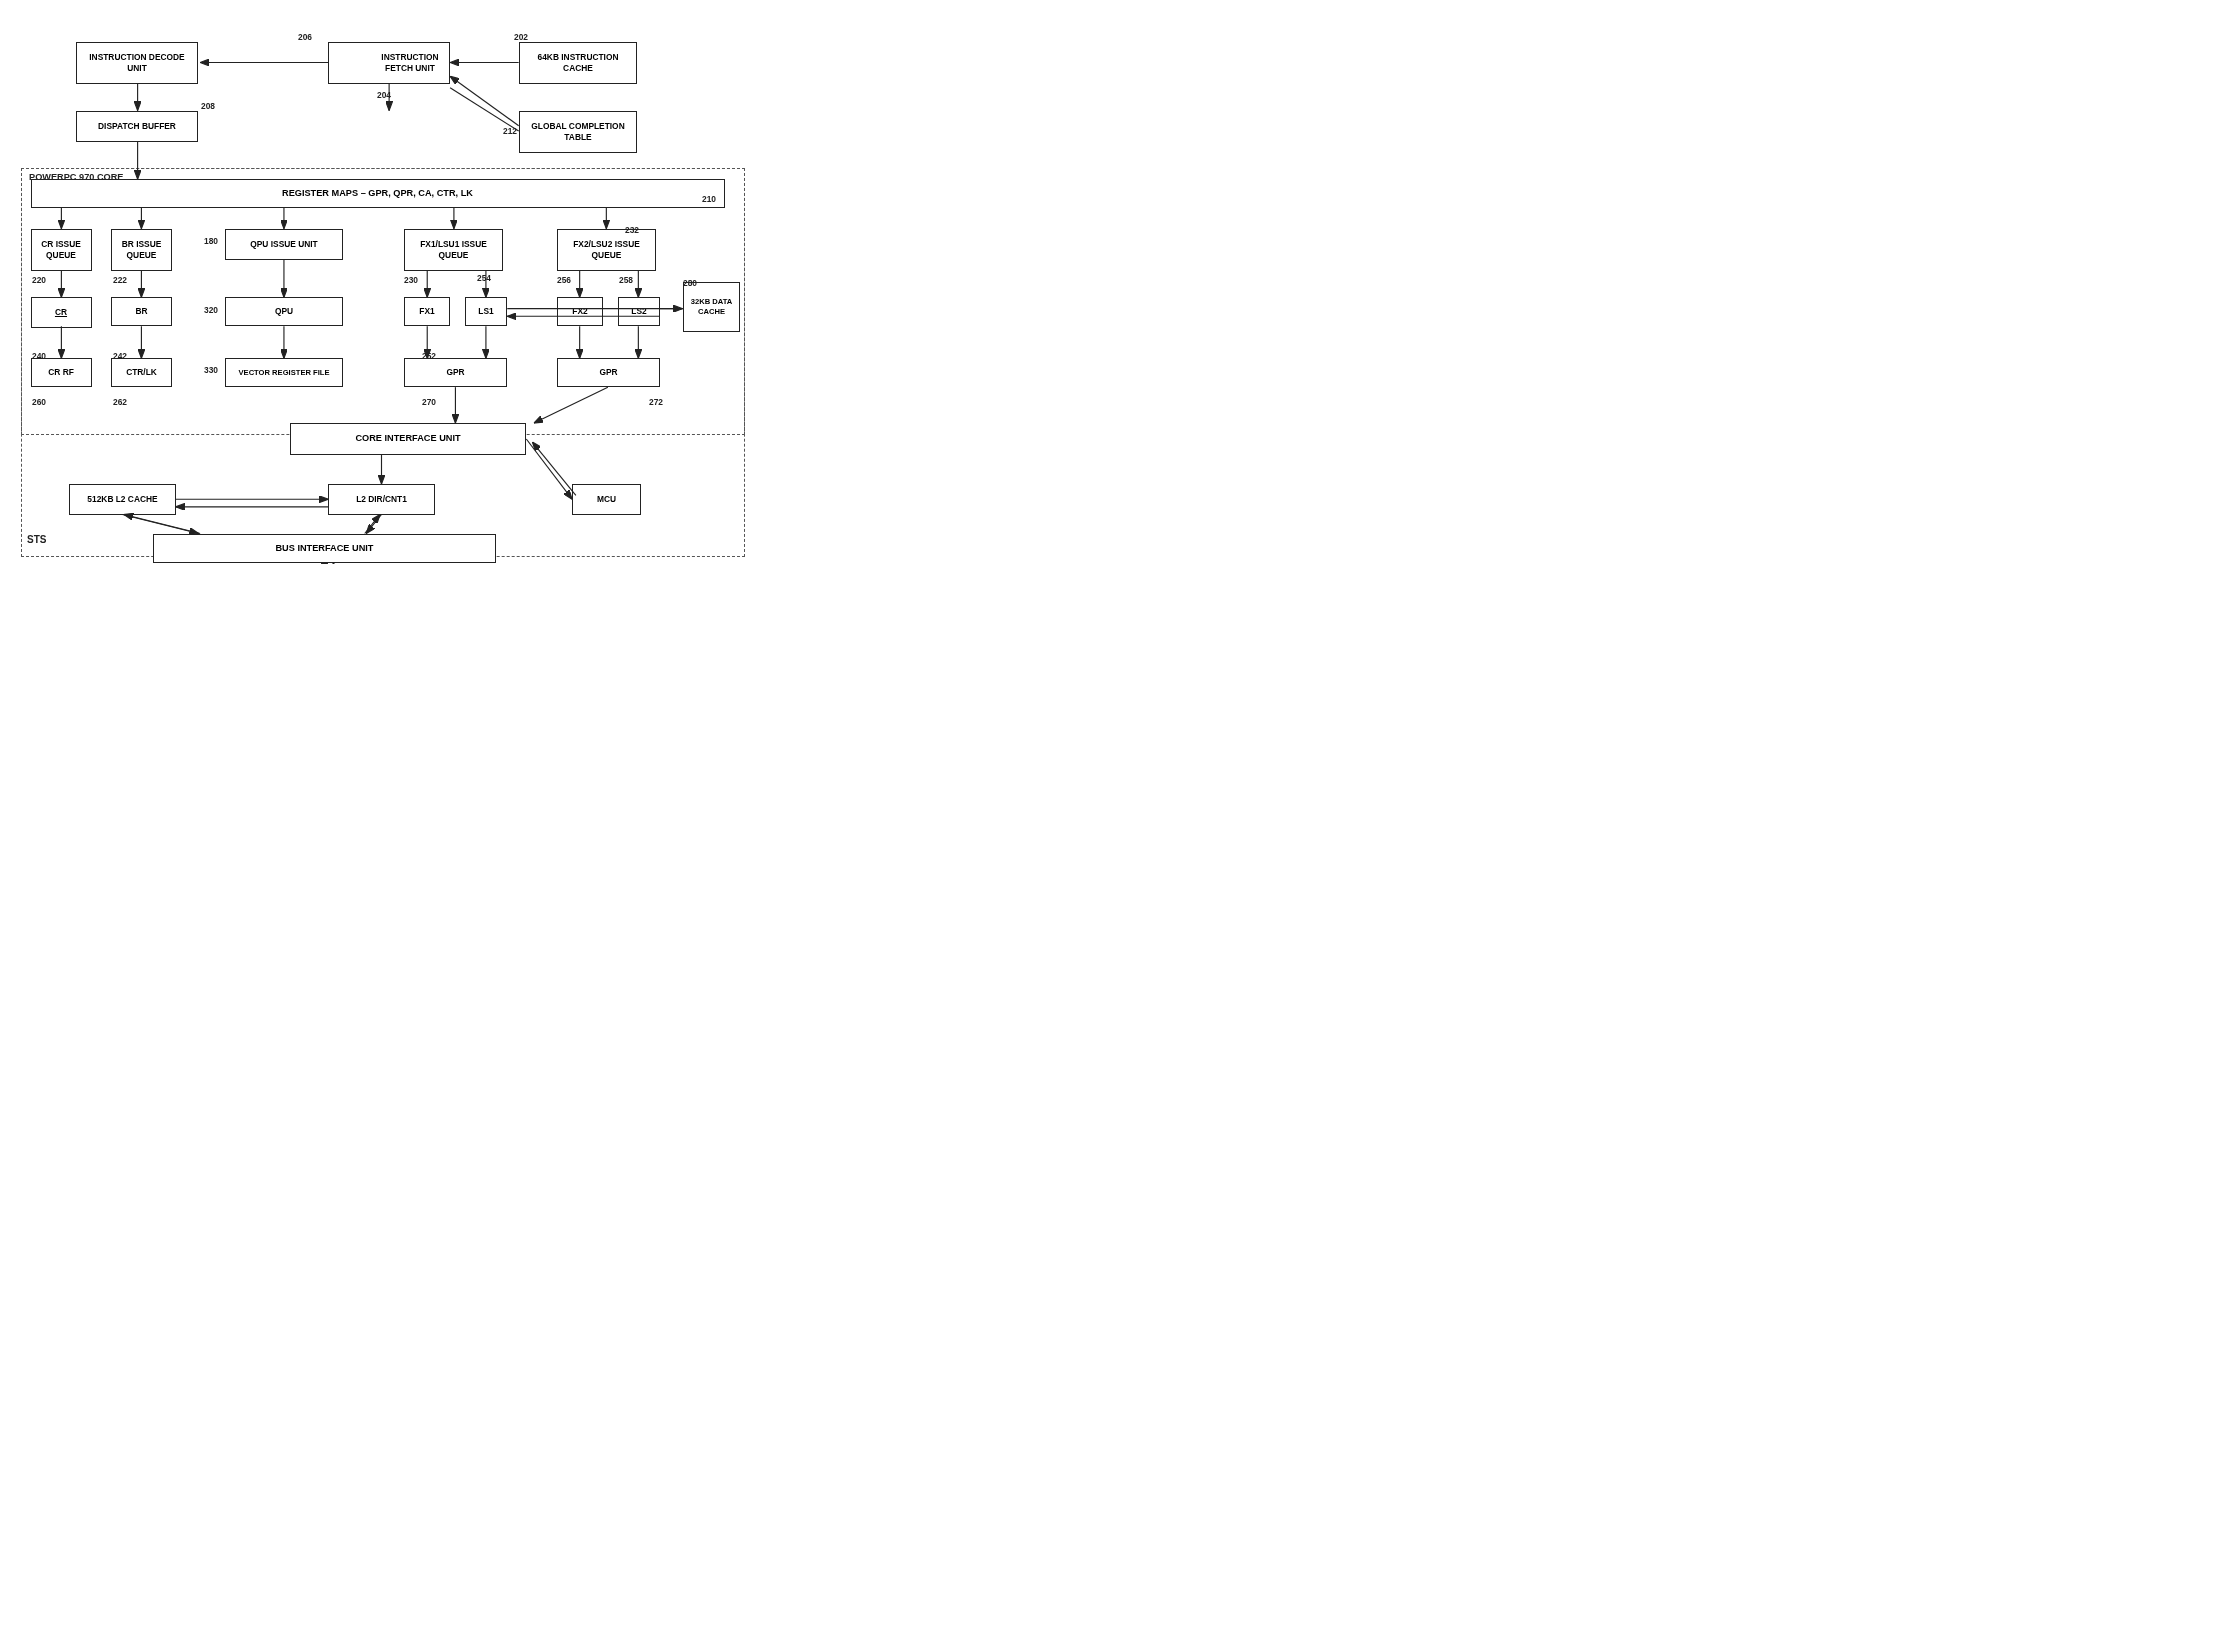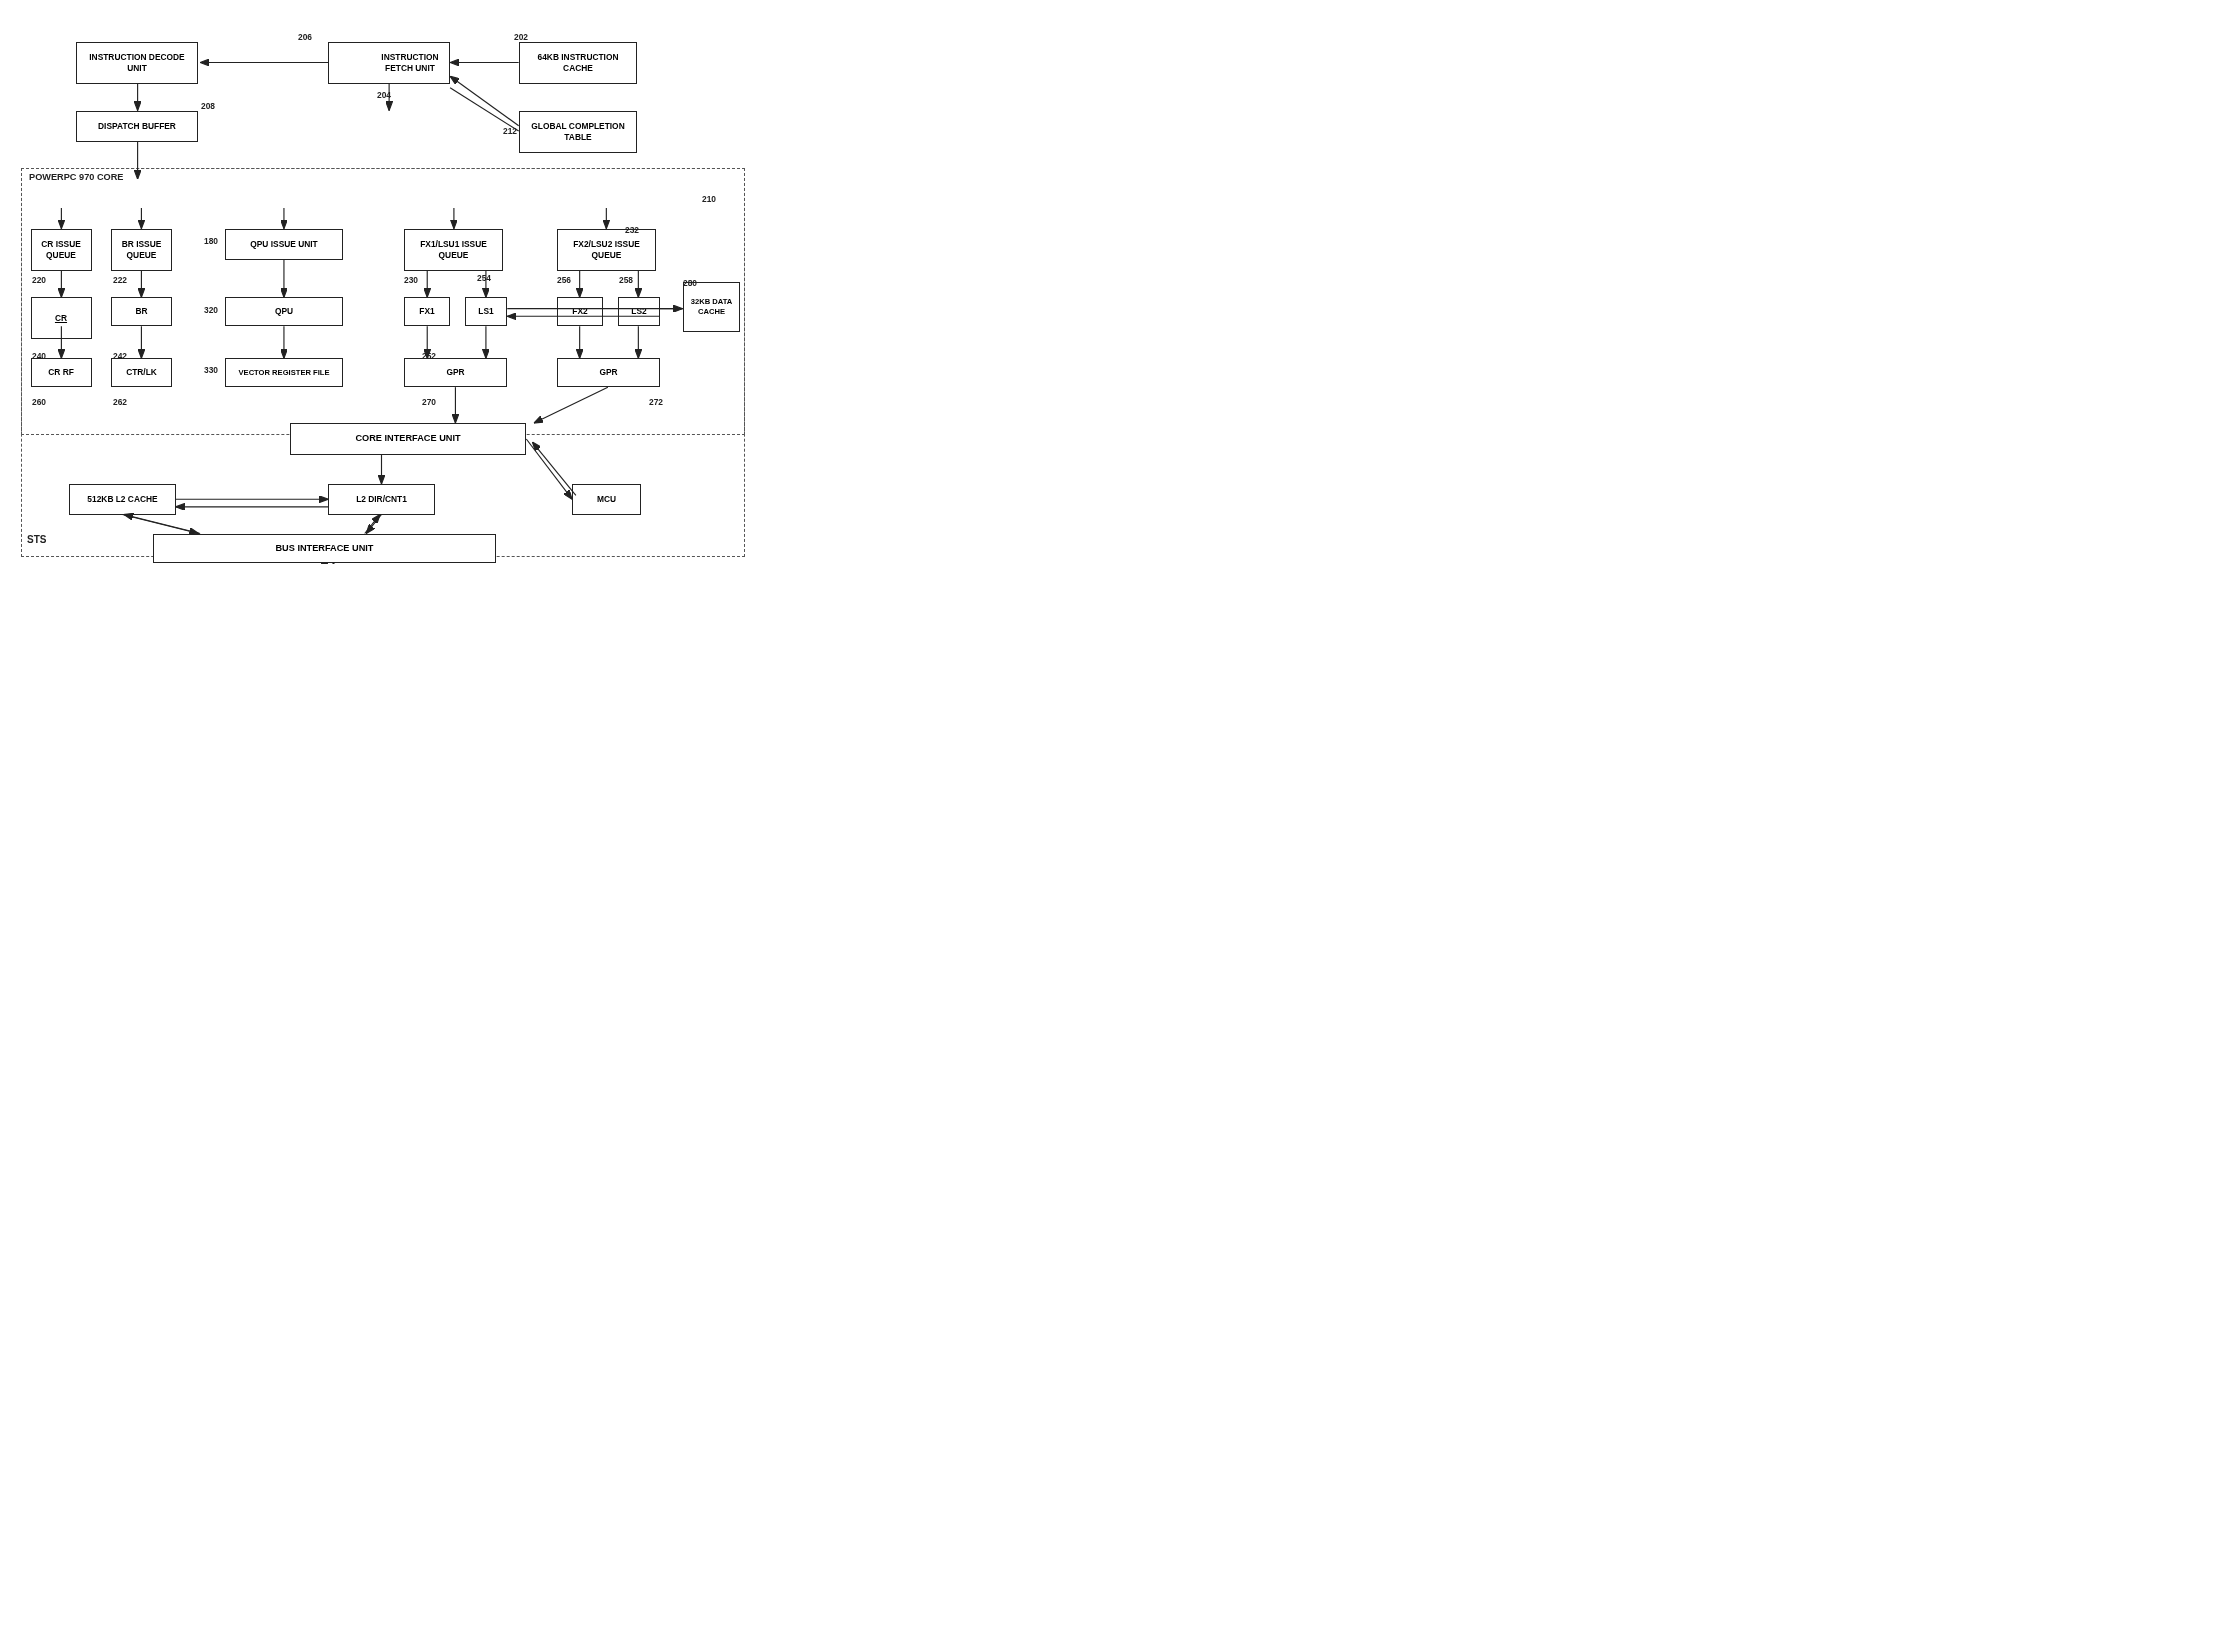--- a/index.html
+++ b/index.html
@@ -85,20 +85,23 @@
 
   <div class="box" style="left:76px; top:111px; width:122px; height:30.5px;">
     <span>DISPATCH BUFFER</span>
   </div>
 
   <div class="box" style="left:519px; top:111px; width:118px; height:42px;">
     <span>GLOBAL COMPLETION
 TABLE</span>
   </div>
 
+  <div class="box" style="left:30.5px; top:179px; width:694px; height:29px; font-size:9.2px;">
+    <span>REGISTER MAPS – GPR, QPR, CA, CTR, LK</span>
+  </div>
 
   <div class="box" style="left:30.5px; top:229px; width:61px; height:42px;">
     <span>CR ISSUE
 QUEUE</span>
   </div>
 
   <div class="box" style="left:111px; top:229px; width:61px; height:42px;">
     <span>BR ISSUE
 QUEUE</span>
   </div>
@@ -110,21 +113,21 @@
   <div class="box" style="left:404px; top:229px; width:99px; height:42px;">
     <span>FX1/LSU1
 ISSUE QUEUE</span>
   </div>
 
   <div class="box" style="left:557px; top:229px; width:99px; height:42px;">
     <span>FX2/LSU2
 ISSUE QUEUE</span>
   </div>
 
-  <div class="box" style="left:30.5px; top:297px; width:61px; height:42px;text-decoration:underline;">
+  <div class="box" style="left:30.5px; top:297px; width:61px; height:31px;text-decoration:underline;">
     <span>CR</span>
   </div>
 
   <div class="box" style="left:111px; top:297px; width:61px; height:29px;">
     <span>BR</span>
   </div>
 
   <div class="box" style="left:225px; top:297px; width:118px; height:29px;">
     <span>QPU</span>
   </div>

